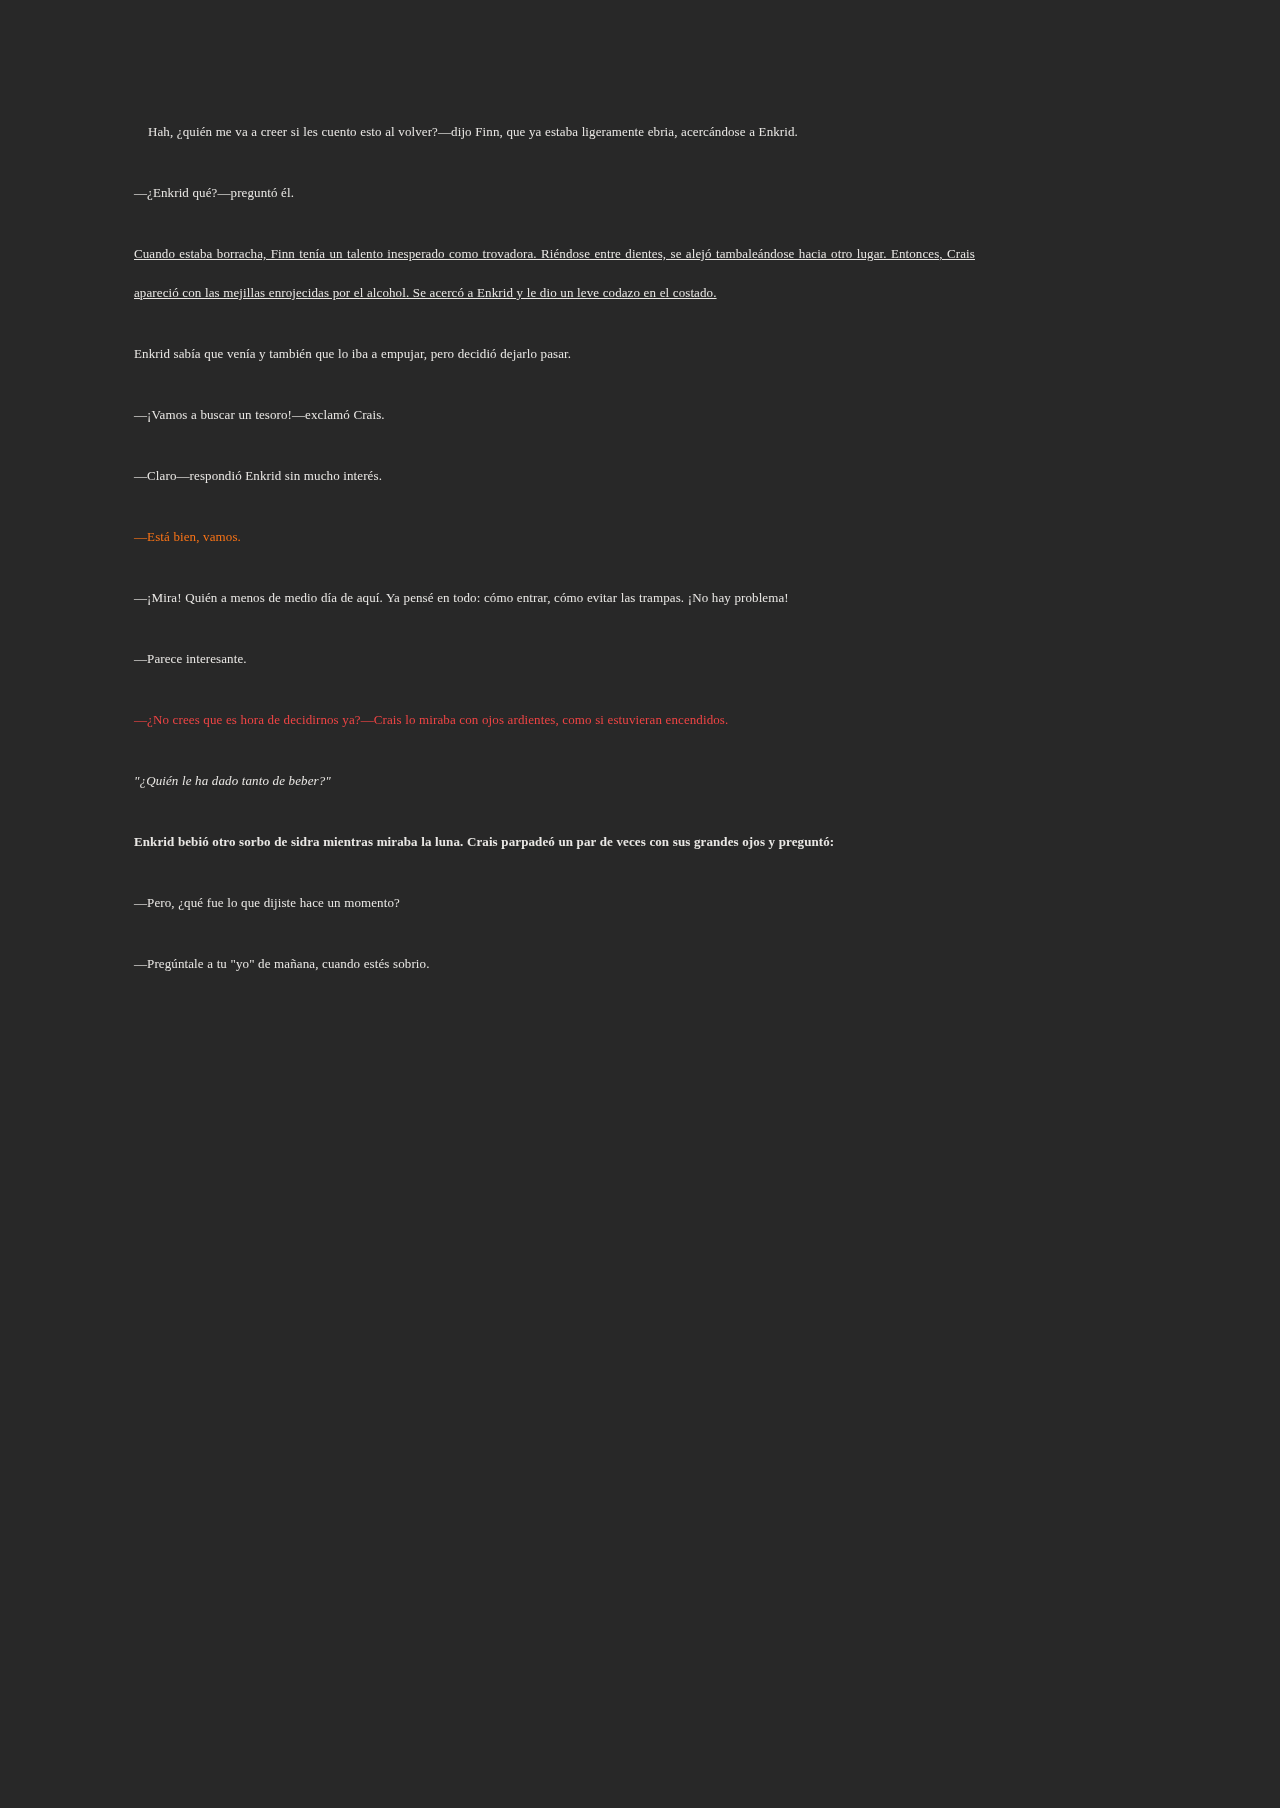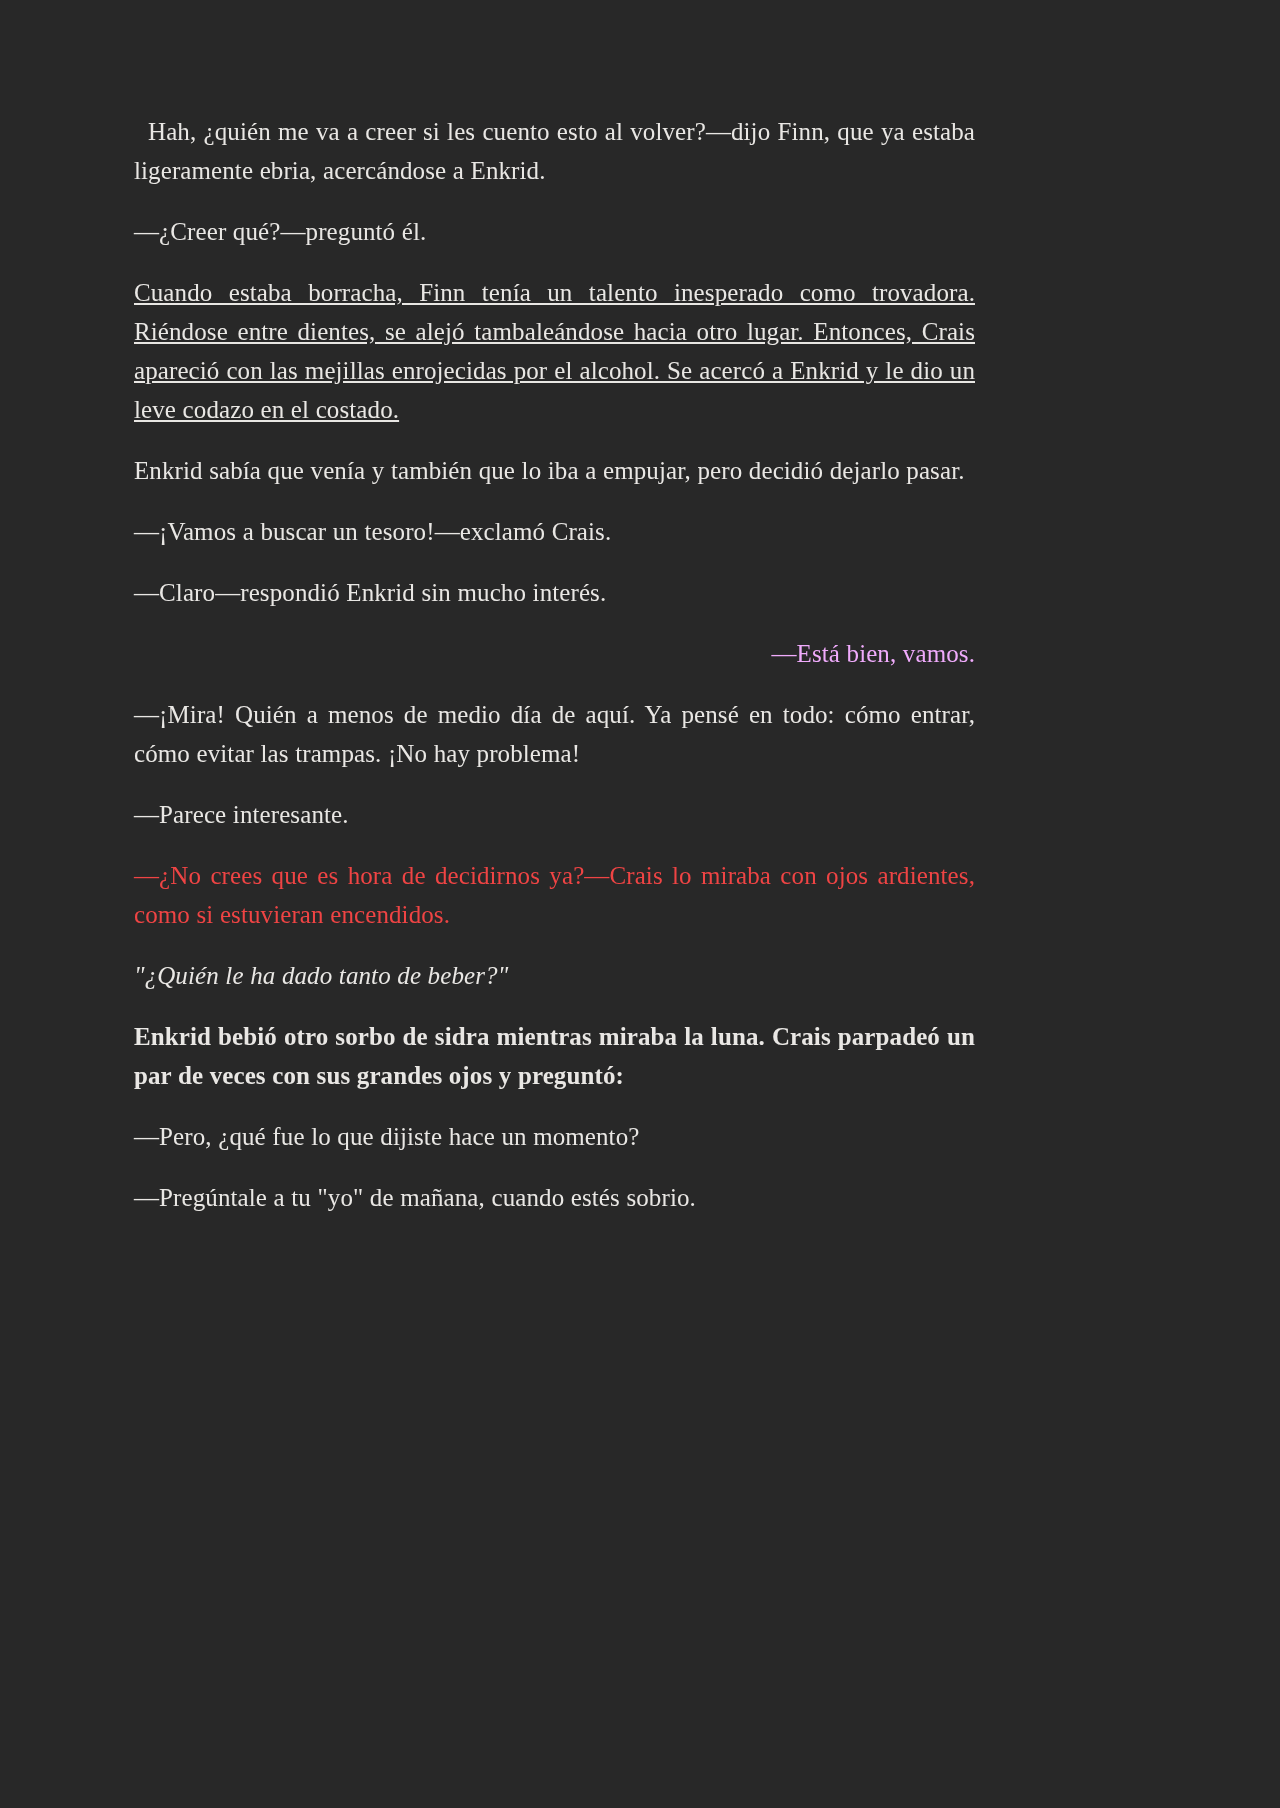--- a/index.html
+++ b/index.html
@@ -21,21 +21,21 @@
     padding: 112px 0 0 0;
     background: #282828;
   }
   .reader-column {
     width: 841px;
     margin: 0 auto 0 134px;
   }
   p.para {
     margin: 0 0 22px 0;
     color: #e9e7e4;
-    font-size: 25px;
+    font-size: 13px;
     line-height: 39px;
     text-align: justify;
     text-justify: inter-word;
     letter-spacing: 0.1px;
     word-spacing: 0.2px;
     hyphens: none;
   }
   p.para.last { margin-bottom: 0; }
   p.para.indent { text-indent: 14px; }
   p.para.italic {
@@ -45,33 +45,33 @@
   p.para.short { text-align: left; }
 </style>
 </head>
 <body style="background: rgb(40, 40, 40);">
 
 <div class="reader-page">
   <article class="reader-column">
 
     <p class="para indent" style="color: rgb(233, 231, 228);">Hah, ¿quién me va a creer si les cuento esto al volver?—dijo Finn, que ya estaba ligeramente ebria, acercándose a Enkrid.</p>
 
-    <p class="para short" style="color: rgb(233, 231, 228);">—¿Creer qué?—preguntó él.</p>
+    <p class="para short" style="color: rgb(233, 231, 228);">—¿Enkrid qué?—preguntó él.</p>
 
 
     <p class="para" style="color: rgb(233, 231, 228); text-decoration: underline;">Cuando estaba borracha, Finn tenía un talento inesperado como trovadora. Riéndose entre dientes, se alejó tambaleándose hacia otro lugar. Entonces, Crais apareció con las mejillas enrojecidas por el alcohol. Se acercó a Enkrid y le dio un leve codazo en el costado.</p>
 
     <p class="para short" style="color: rgb(233, 231, 228);">Enkrid sabía que venía y también que lo iba a empujar, pero decidió dejarlo pasar.</p>
 
     <p class="para short" style="color: rgb(233, 231, 228); margin-top: 12px;">—¡Vamos a buscar un tesoro!—exclamó Crais.</p>
 
     <p class="para short" style="color: rgb(233, 231, 228);">—Claro—respondió Enkrid sin mucho interés.</p>
 
 
-    <p class="para short" style="color: #f0abfc; text-align: right;">—Está bien, vamos.</p>
+    <p class="para short" style="color: #f97316;">—Está bien, vamos.</p>
 
     <p class="para" style="color: rgb(233, 231, 228);">—¡Mira! Quién a menos de medio día de aquí. Ya pensé en todo: cómo entrar, cómo evitar las trampas. ¡No hay problema!</p>
 
     <p class="para short" style="color: rgb(233, 231, 228);">—Parece interesante.</p>
 
     <p class="para" style="color: #ef4444;">—¿No crees que es hora de decidirnos ya?—Crais lo miraba con ojos ardientes, como si estuvieran encendidos.</p>
 
     <p class="para short italic" style="color: rgb(233, 231, 228);">"¿Quién le ha dado tanto de beber?"</p>
 
     <p class="para" style="color: rgb(233, 231, 228); font-weight: bold;">Enkrid bebió otro sorbo de sidra mientras miraba la luna. Crais parpadeó un par de veces con sus grandes ojos y preguntó:</p>

